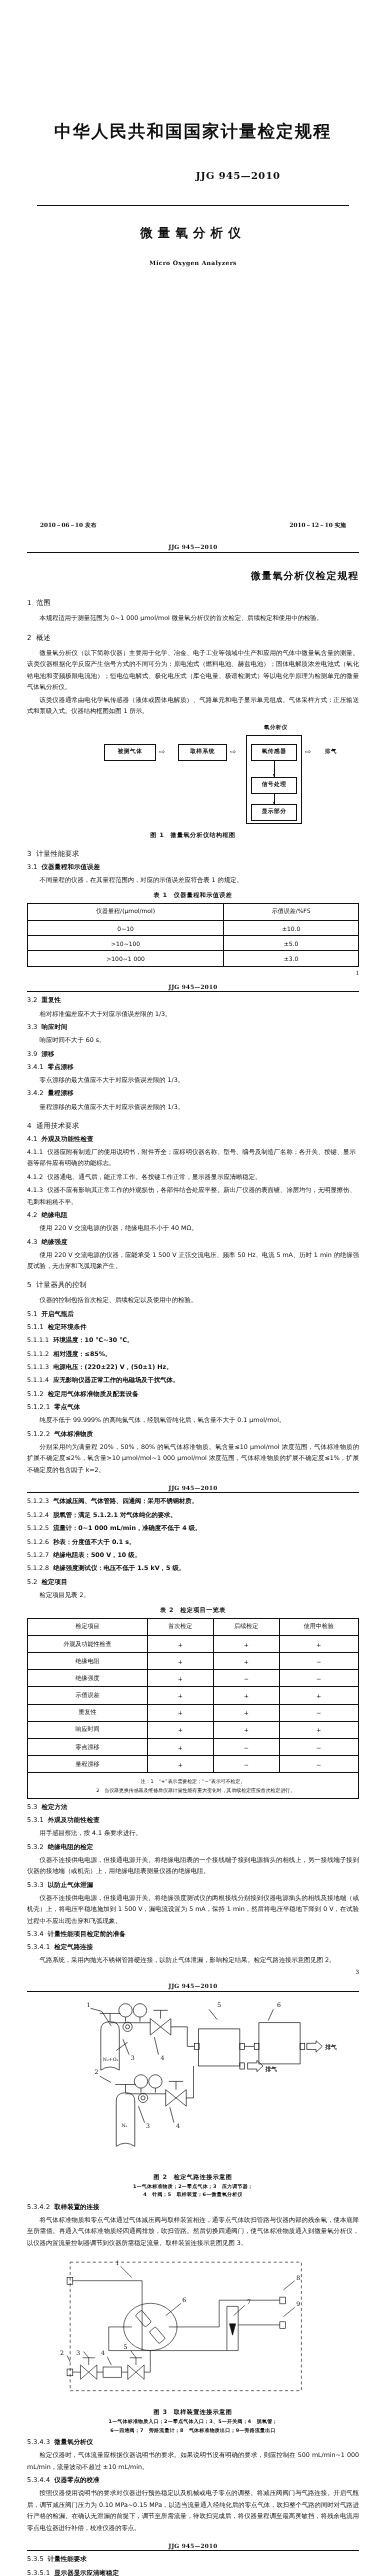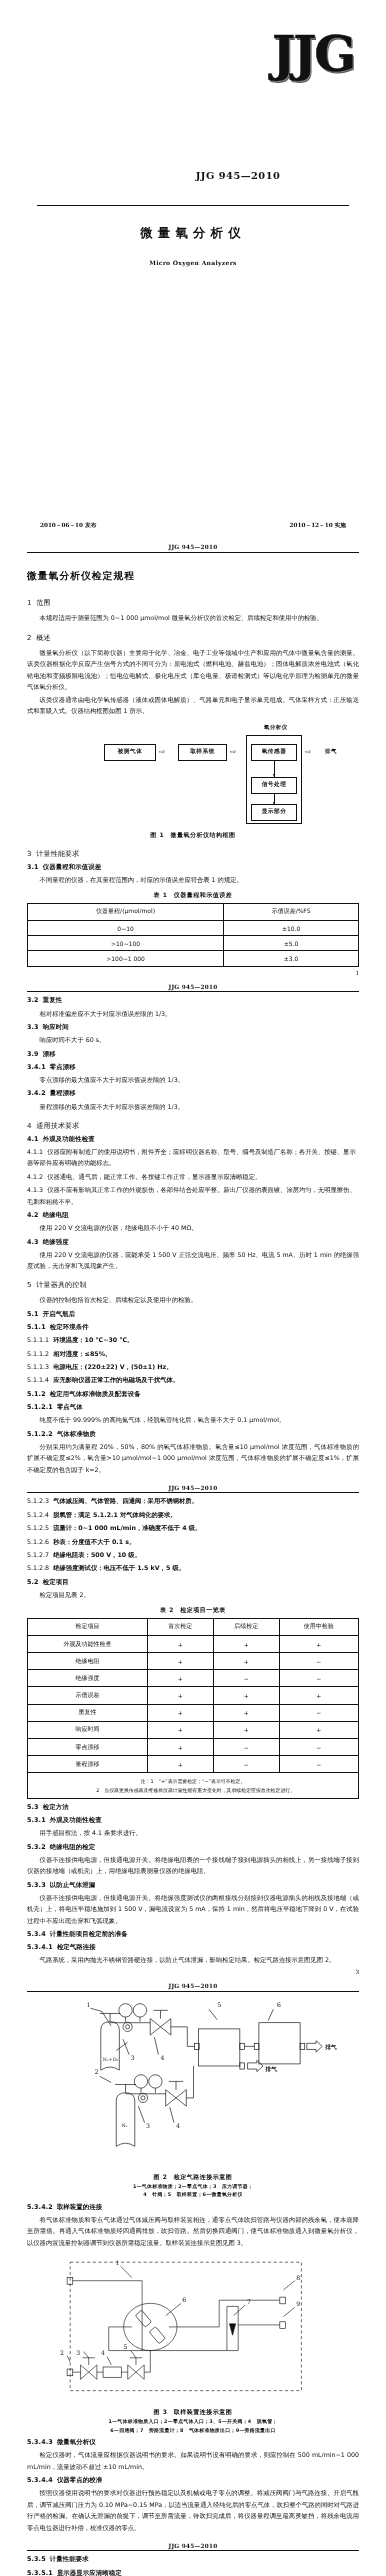--- a/index.html
+++ b/index.html
@@ -79,34 +79,34 @@
   .runhead .no {
     text-align:center;
     font-family:"DejaVu Serif","Liberation Serif",serif;
     font-weight:bold; font-size:5.7px; letter-spacing:0.3px;
   }
   .runhead .bar { border-top:1.1px solid #111; margin-top:1.5px; }
 
   
   .content { margin:0 27px; }
   .doc-title {
-    text-align:left; font-weight:bold;
+    text-align:right; font-weight:bold;
     font-size:9.8px; letter-spacing:1px;
     margin:17px 0 15.5px 0;
   }
   h2.sec {
     font-size:7px; font-weight:normal;
     margin:8.8px 0 4.1px 0; letter-spacing:0.2px;
   }
   h2.sec .n { display:inline-block; min-width:9.3px; }
   h3.sub {
     font-size:6.4px; font-weight:bold;
     margin:4.1px 0 2.1px 0; letter-spacing:0.1px;
   }
-  h3.sub .n { display:inline-block; margin-right:4.1px; font-weight:bold; }
+  h3.sub .n { display:inline-block; margin-right:4.1px; font-weight:normal; }
   .p {
     font-size:6.3px; line-height:1.82;
     text-align:justify; text-justify:inter-ideograph;
     margin:1.5px 0;
   }
   .p.indent { text-indent:2em; }
   .numline { font-size:6.3px; line-height:1.8; margin:2.1px 0; }
   .numline .n { display:inline-block; margin-right:4.1px; }
   .numline b { font-weight:bold; }
 
@@ -155,21 +155,21 @@
   .tnote { text-align:left; font-size:4.9px; line-height:1.75; padding:3.6px 5.2px; }
   .tnote .l2 { padding-left:2.2em; text-indent:-1.1em; display:block; }
 
   
   .art { display:block; margin:0 auto; }
 </style>
 </head>
 <body>
 
 <div class="page cover">
-  <div class="jjg-logo">JJG</div>
+  <div class="cover-title">中华人民共和国国家计量检定规程</div>
   <div class="cover-stdno">JJG 945—2010</div>
   <div class="cover-rule-top"></div>
   <div class="cover-subject">微量氧分析仪</div>
   <div class="cover-subject-en">Micro Oxygen Analyzers</div>
   <div class="cover-dates">
     <span>2010－06－10 发布</span>
     <span>2010－12－10 实施</span>
   </div>
   <div class="cover-rule-bottom"></div>
   <div class="cover-publisher">

